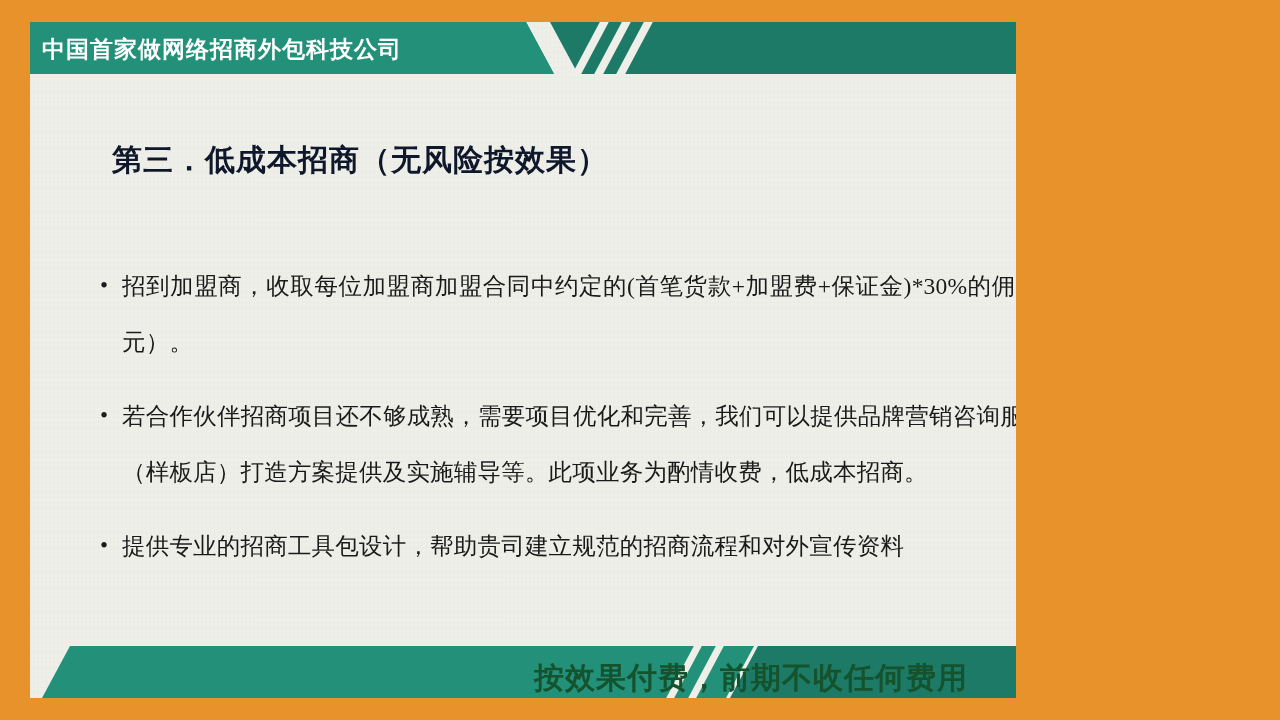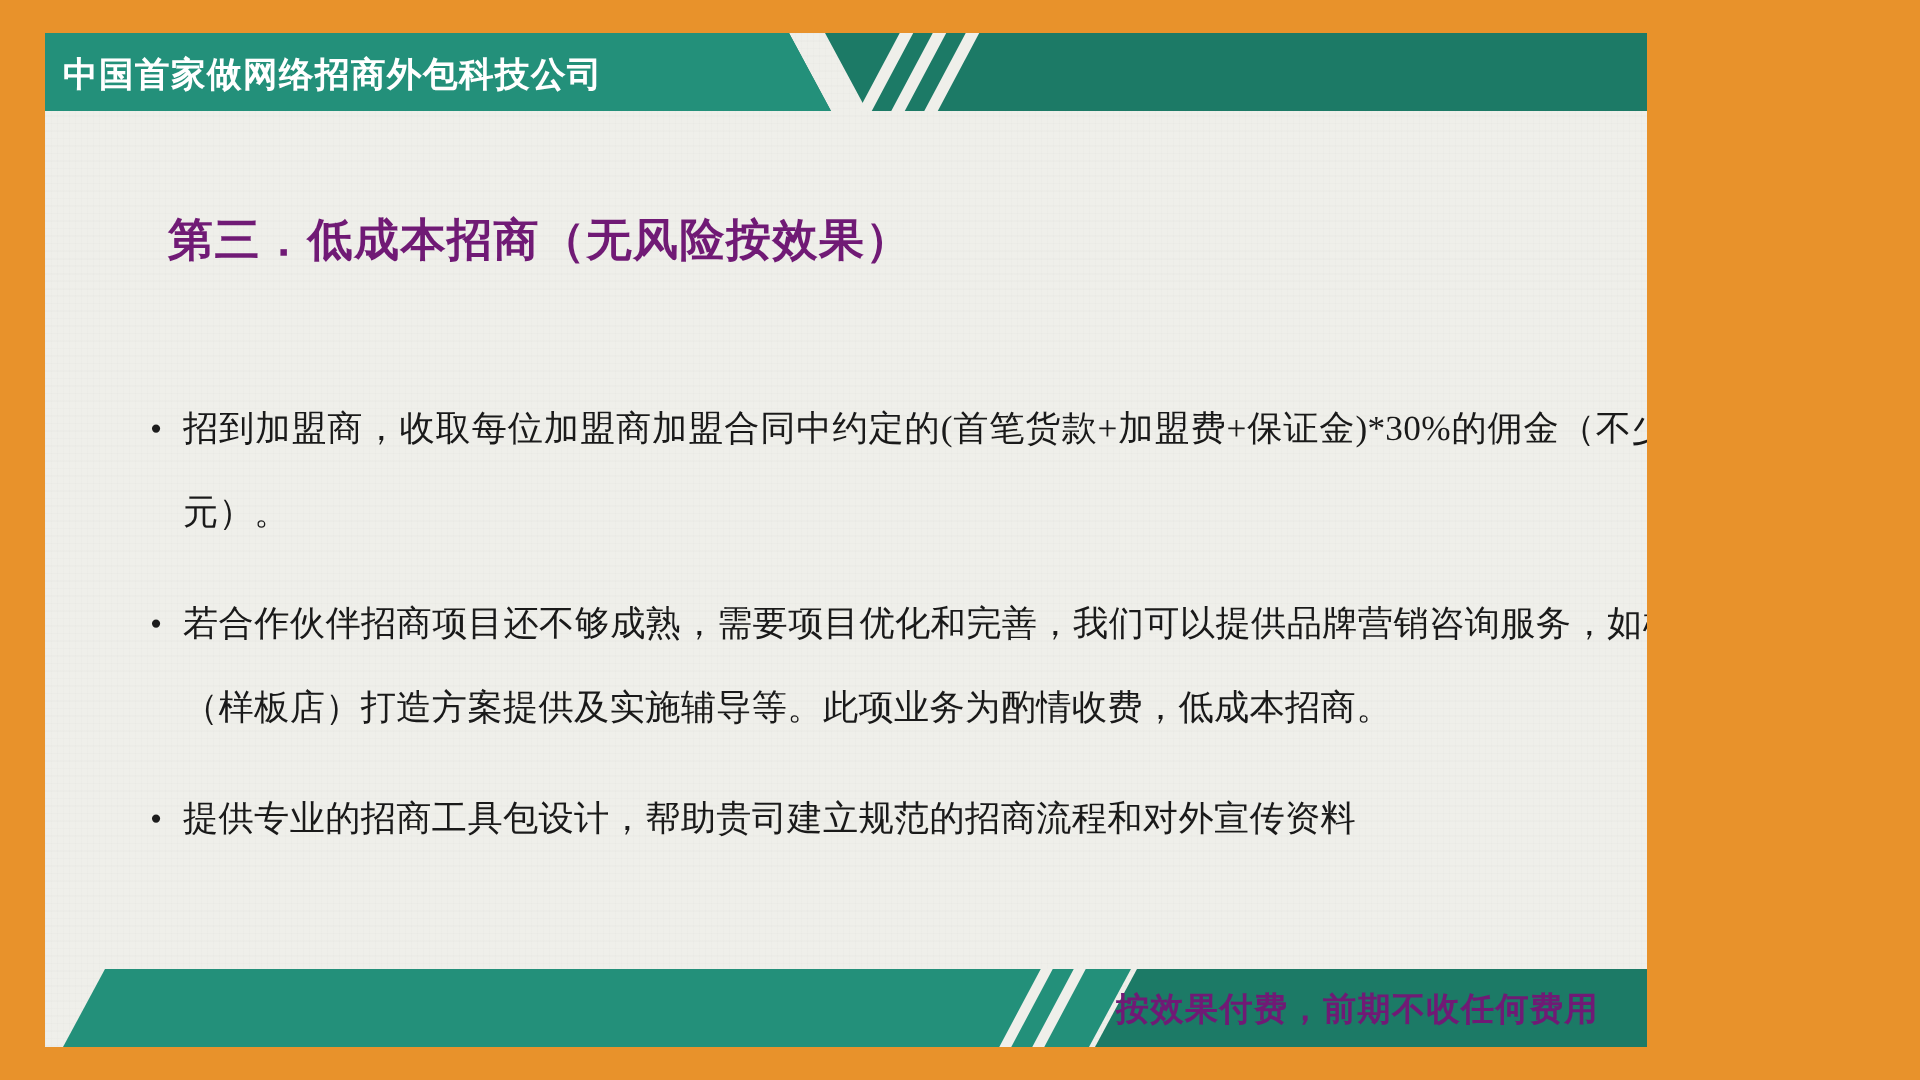--- a/index.html
+++ b/index.html
@@ -8,21 +8,21 @@
   }
   body {
     width: 1280px;
     height: 720px;
     overflow: hidden;
     font-family: "Liberation Sans", sans-serif;
     background: #E8922B;
   }
   .slide {
     position: relative;
-    width: 1098px;
+    width: 1016px;
     height: 720px;
     background: #E8922B;
     overflow: hidden;
   }
   
   .paper {
     position: absolute;
     left: 30px;
     top: 22px;
     width: 1220px;
@@ -111,36 +111,36 @@
     top: 0;
     height: 52px;
     width: 8px;
     background: #EFEFEA;
     transform: skewX(-28deg);
   }
   .bottom-bar .b1 { left: 672px; }
   .bottom-bar .b2 { left: 650px; }
   .bottom-title {
     position: absolute;
-    right: 32px;
+    right: 48px;
     top: 658px;
-    font-size: 22px;
+    font-size: 30px;
     font-weight: bold;
-    color: #701a75;
+    color: #14532d;
     letter-spacing: 1px;
     white-space: nowrap;
   }
   
   .heading {
     position: absolute;
     left: 112px;
     top: 140px;
     font-size: 30px;
     font-weight: bold;
-    color: #701a75;
+    color: #0f172a;
     letter-spacing: 1px;
     white-space: nowrap;
   }
   
   .body-list {
     position: absolute;
     left: 100px;
     top: 258px;
     width: 1090px;
   }

